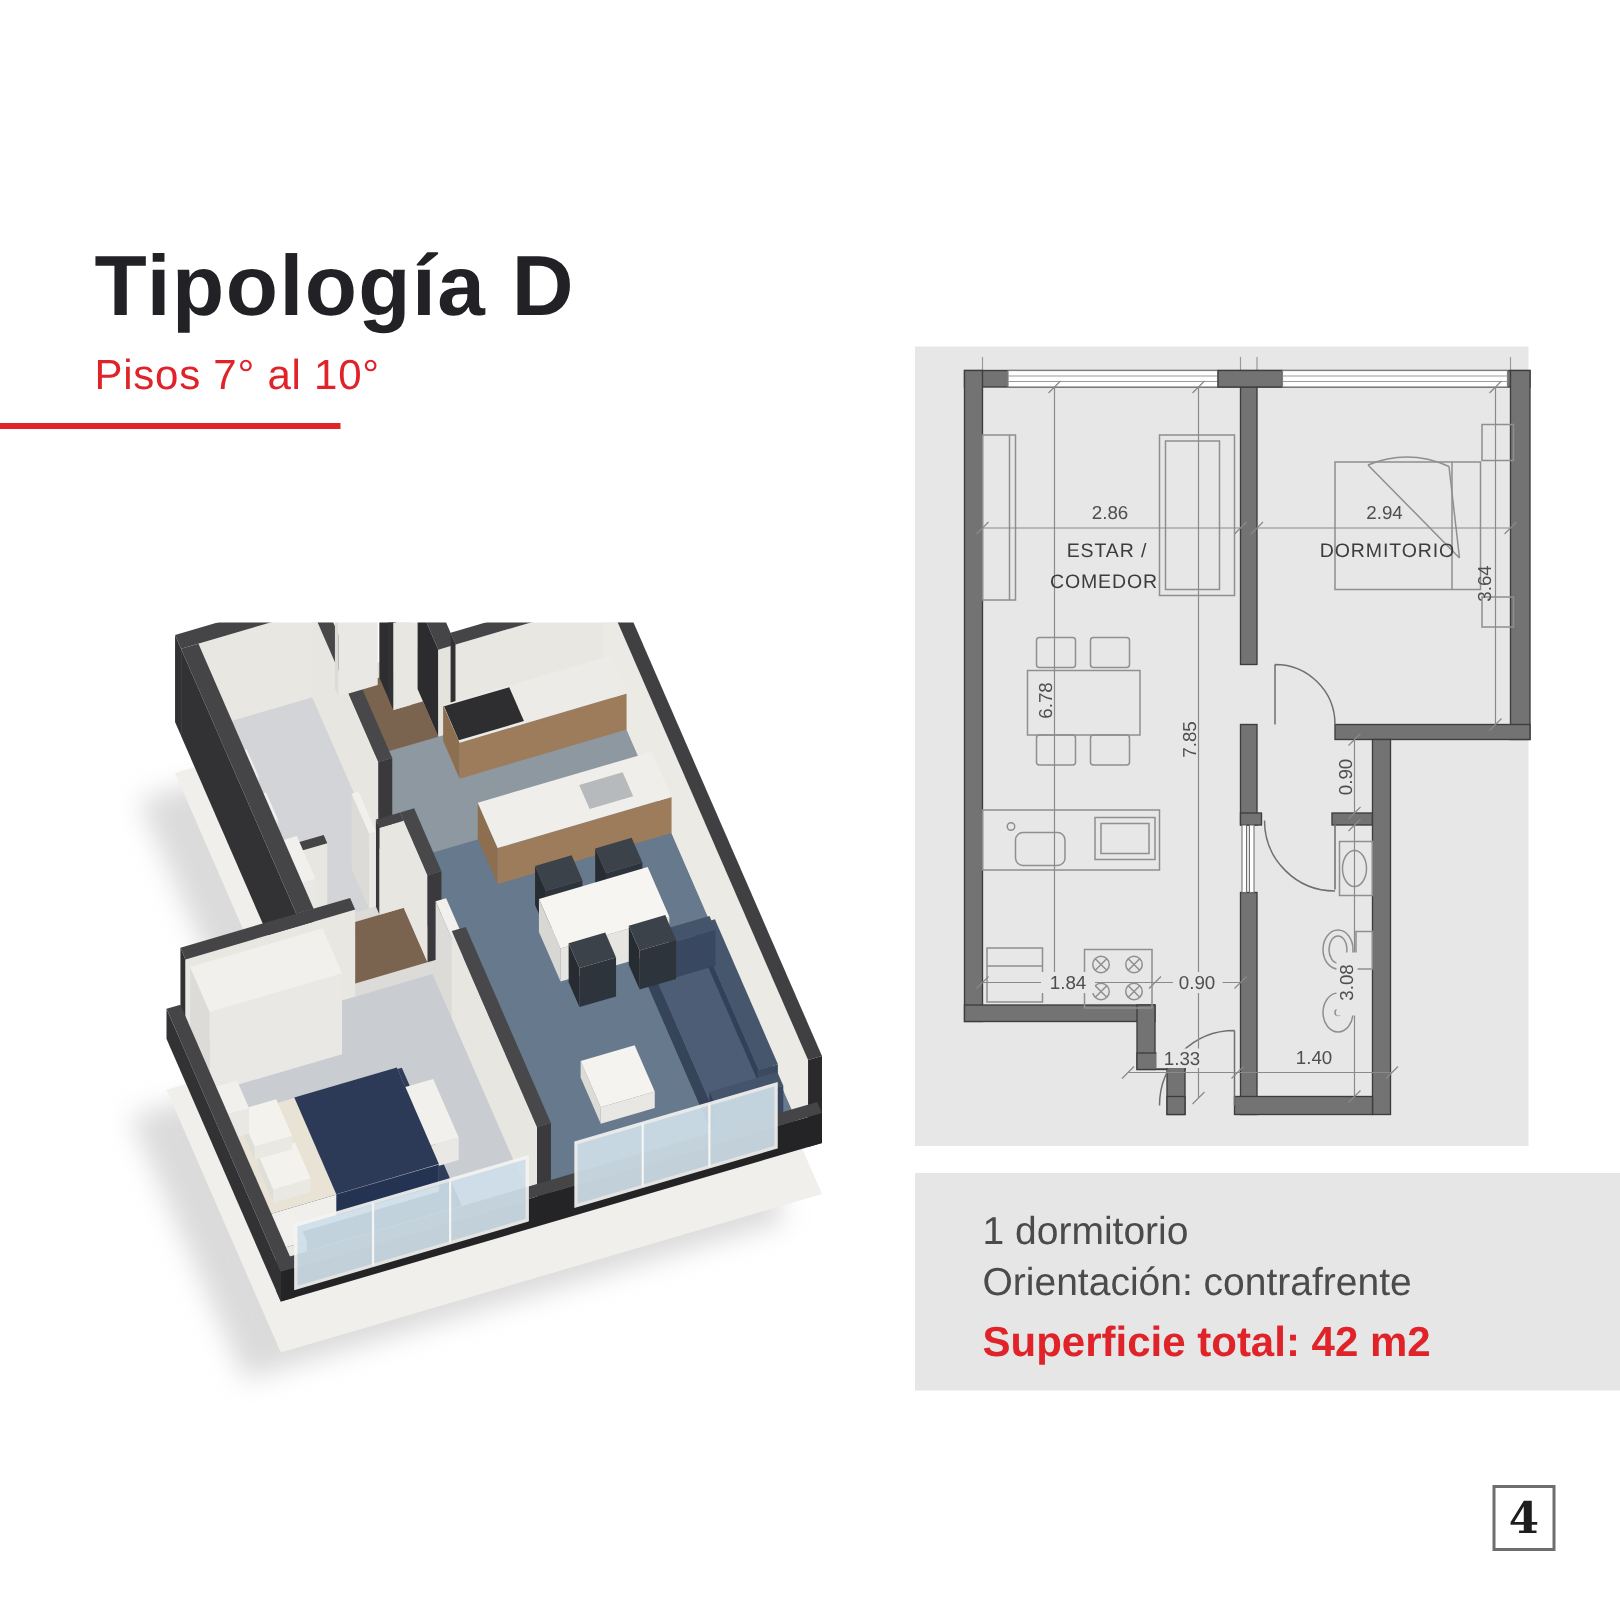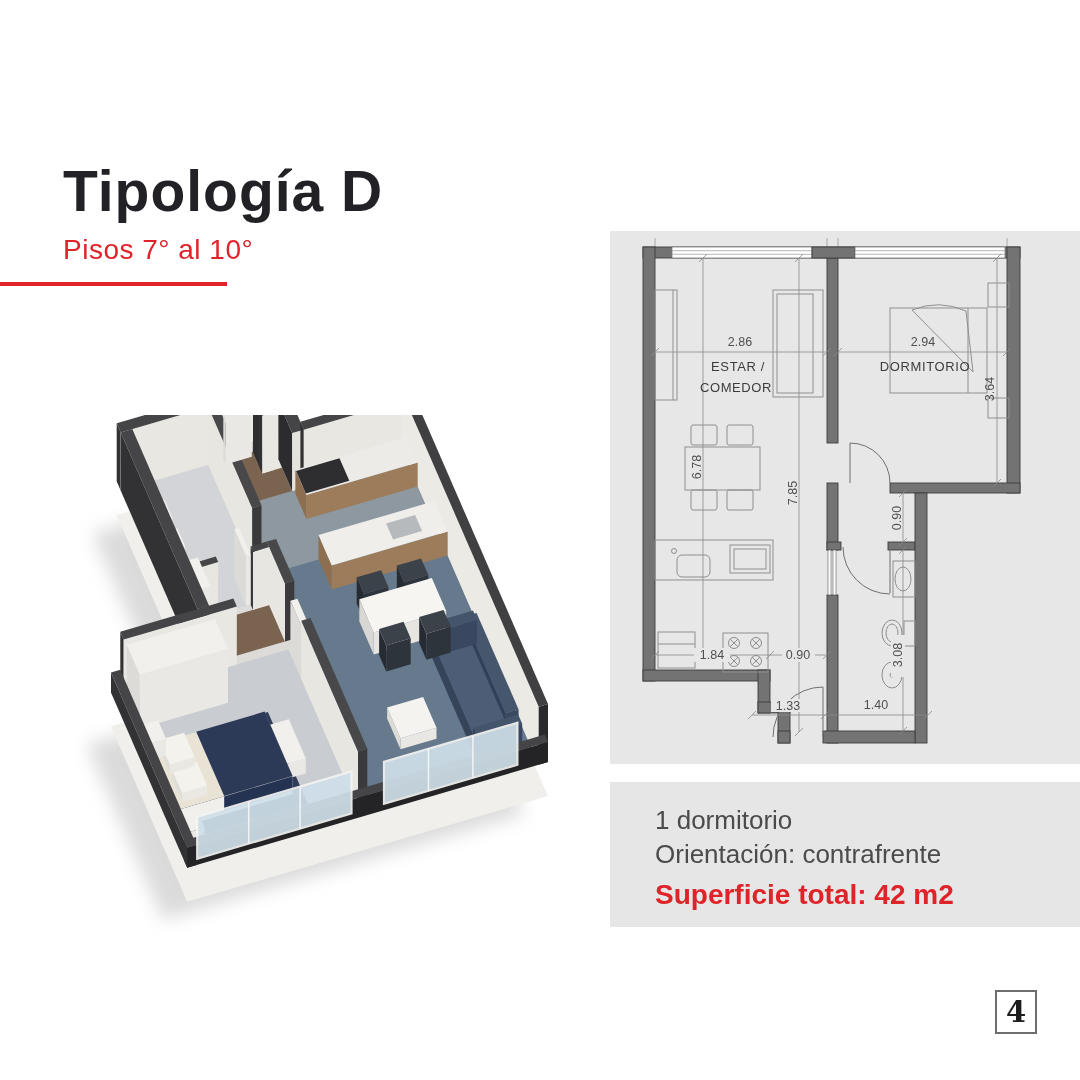--- a/index.html
+++ b/index.html
@@ -4,21 +4,21 @@
 <style>
   html,body{margin:0;padding:0;background:#fff;}
   body{width:1080px;height:1080px;position:relative;overflow:hidden;
        font-family:"Liberation Sans",sans-serif;}
   .title{position:absolute;left:63px;top:118px;font-size:57px;font-weight:700;
          color:#212126;letter-spacing:1px;margin-top:40px;}
   .subtitle{position:absolute;left:63px;top:234px;font-size:28px;color:#df2329;
             letter-spacing:.5px;}
   .red-underline{position:absolute;left:0;top:282px;width:227px;height:4px;background:#df2329;}
   .iso-wrap{position:absolute;left:55px;top:415px;width:515px;height:530px;}
-  .plan-panel{position:absolute;left:610px;top:231px;width:471px;height:533px;background:#e7e7e7;}
+  .plan-panel{position:absolute;left:610px;top:231px;width:409px;height:533px;background:#e7e7e7;text-align:right;}
   .info-panel{position:absolute;left:610px;top:782px;width:530px;height:145px;background:#e6e6e6;
               box-sizing:border-box;padding:21px 16px 0 45px;}
   .info-line{font-size:26px;color:#4b4b4b;line-height:34px;}
   .info-highlight{margin-top:8px;font-size:28px;font-weight:700;color:#df2329;}
   .page-box{position:absolute;left:995px;top:990px;width:42px;height:44px;background:#fff;
             border:2px solid #6e6e6e;box-sizing:border-box;display:flex;align-items:center;
             justify-content:center;font-family:"DejaVu Serif",serif;font-size:29px;font-weight:700;color:#1d1d1d;}
   svg text{font-family:"Liberation Sans",sans-serif;}
   .dimtxt{font-size:12.5px;fill:#4f4f4f;}
   .roomtxt{font-size:13px;fill:#3c3c3c;letter-spacing:.6px;}

